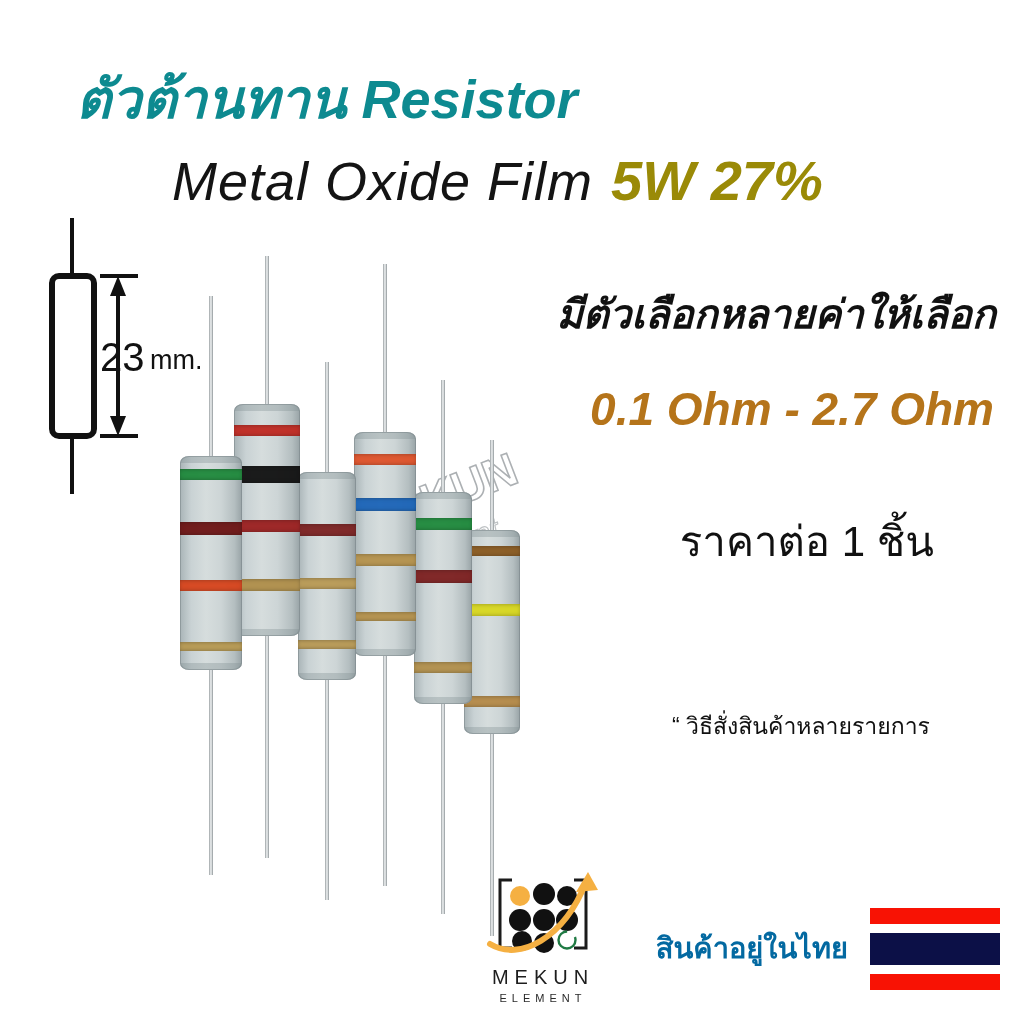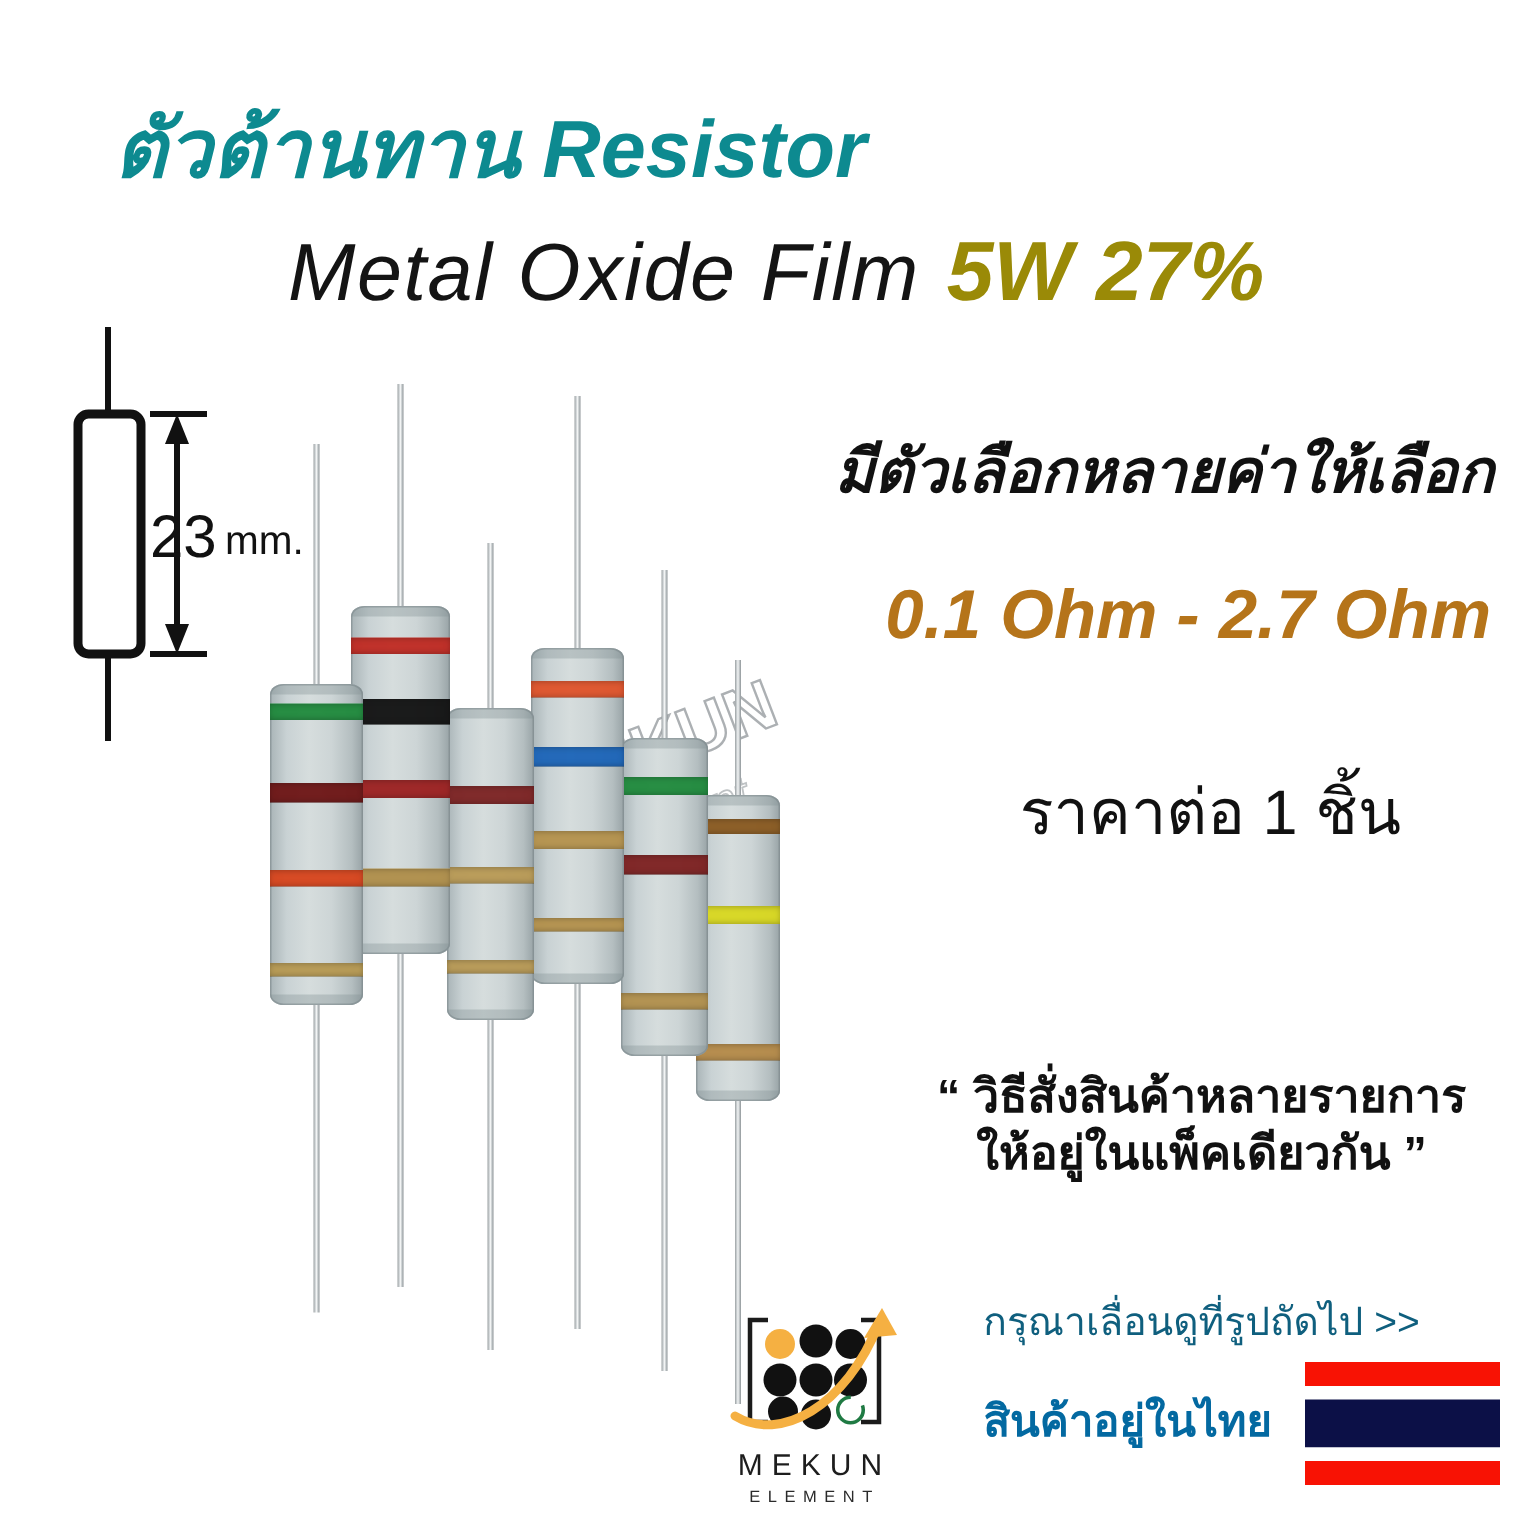--- a/index.html
+++ b/index.html
@@ -21,21 +21,21 @@
     white-space:nowrap;
   }
   .title-th{
     position:absolute;left:76px;top:56px;
     font-size:54px;font-weight:700;font-style:italic;
     color:#0d8a90;
     white-space:nowrap;
     letter-spacing:0px;
   }
   .subtitle-row{
-    position:absolute;left:192px;top:148px;
+    position:absolute;left:172px;top:148px;
     display:flex;align-items:baseline;gap:18px;
     white-space:nowrap;
   }
   .subtitle-en{
     font-size:54px;font-style:italic;font-weight:300;
     color:#141414;letter-spacing:1px;
   }
   .spec-badge{
     font-size:56px;font-style:italic;font-weight:700;
     color:#9a8a07;letter-spacing:0px;
@@ -58,21 +58,21 @@
     color:#111;white-space:nowrap;
   }
 
   
   .quote-block{
     position:absolute;right:28px;top:712px;
     text-align:center;width:390px;
     color:#111;
   }
   .quote-block .q1,.quote-block .q2,.quote-block .q3{
-    font-size:31px;line-height:1.22;white-space:nowrap;font-weight:bold;
+    font-size:23px;line-height:1.22;white-space:nowrap;
   }
   .link-next{
     position:absolute;right:28px;top:860px;
     width:390px;text-align:center;
     font-size:26px;color:#0f5f7e;white-space:nowrap;
   }
 
   
   .ship-wrap{
     position:absolute;right:24px;bottom:34px;
@@ -241,23 +241,21 @@
 
   <div class="wm wm-1">MEKUN</div>
   <div class="wm wm-2">element</div>
 
   <div class="info-options">มีตัวเลือกหลายค่าให้เลือก</div>
   <div class="info-range">0.1 Ohm - 2.7 Ohm</div>
   <div class="info-price">ราคาต่อ 1 ชิ้น</div>
 
   <div class="quote-block">
     <div class="q1">“ วิธีสั่งสินค้าหลายรายการ</div>
-    <div class="q2">ให้อยู่ในแพ็คเดียวกัน ”</div>
-  </div>
-  <div class="link-next">กรุณาเลื่อนดูที่รูปถัดไป &gt;&gt;</div>
+  </div>
 
   <div class="ship-wrap">
     <div class="ship-text">
       <div>สินค้าอยู่ในไทย</div>
     </div>
     <div class="flag">
       <i class="red"></i>
       <i class="white"></i>
       <i class="navy"></i>
       <i class="white"></i>

